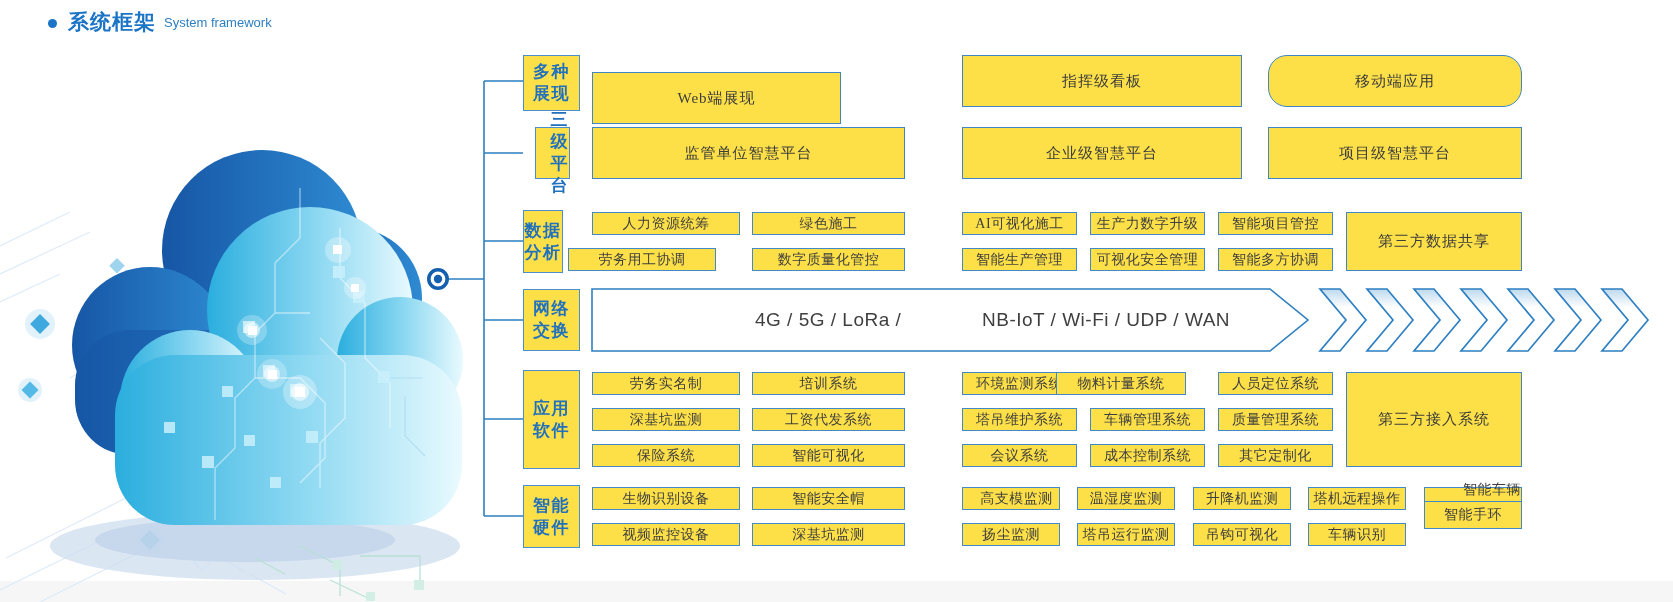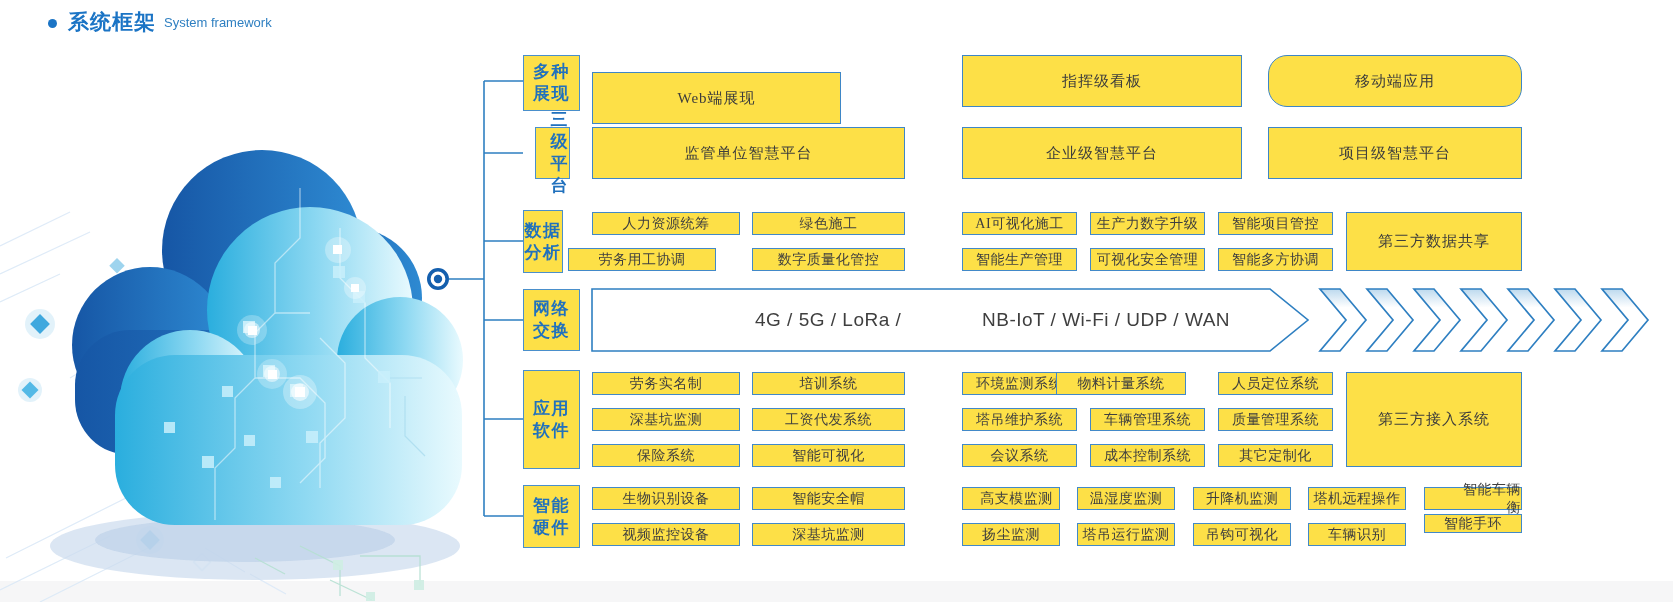--- a/index.html
+++ b/index.html
@@ -229,16 +229,16 @@
   <div class="cell" style="left:752px;top:523px;width:153px;height:23px;">深基坑监测</div>
   <div class="cell" style="left:962px;top:487px;width:98px;height:23px;padding-left:11px;">高支模监测</div>
   <div class="cell" style="left:1077px;top:487px;width:98px;height:23px;">温湿度监测</div>
   <div class="cell" style="left:1193px;top:487px;width:98px;height:23px;">升降机监测</div>
   <div class="cell" style="left:1308px;top:487px;width:98px;height:23px;">塔机远程操作</div>
   <div class="cell" style="left:1424px;top:487px;width:98px;height:23px;padding-left:36px;">智能车辆衡</div>
   <div class="cell" style="left:962px;top:523px;width:98px;height:23px;">扬尘监测</div>
   <div class="cell" style="left:1077px;top:523px;width:98px;height:23px;">塔吊运行监测</div>
   <div class="cell" style="left:1193px;top:523px;width:98px;height:23px;">吊钩可视化</div>
   <div class="cell" style="left:1308px;top:523px;width:98px;height:23px;">车辆识别</div>
-  <div class="cell" style="left:1424px;top:514px;width:98px;height:19px;">智能手环</div>
+  <div class="cell" style="left:1424px;top:501px;width:98px;height:28px;">智能手环</div>
 
   <div class="bottom-band"></div>
 </div>
 
 </body></html>

